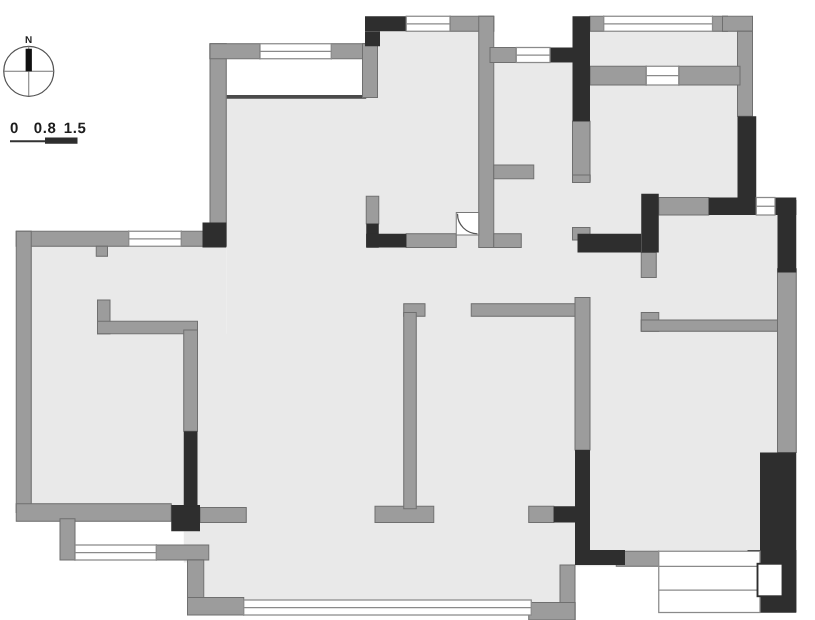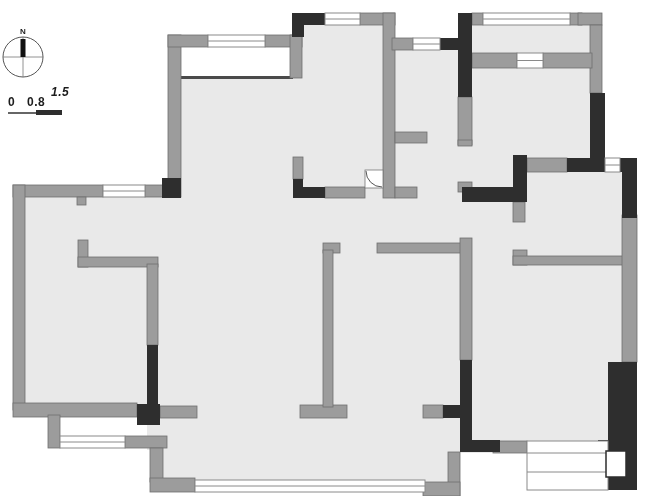--- a/index.html
+++ b/index.html
@@ -155,15 +155,15 @@
       <g>
         <line x1="8" y1="113" x2="36" y2="113" stroke="#333333" stroke-width="1.5"></line>
         <rect x="36" y="110" width="26" height="5" fill="#2e2e2e"></rect>
       </g>
     </svg>
 
   <span class="lbl north-lbl" style="left:20px;top:27px;">N</span>
 
   <span class="lbl scale-lbl" style="left:8px;top:95px;">0</span>
   <span class="lbl scale-lbl" style="left:27px;top:95px;">0.8</span>
-  <span class="lbl scale-lbl" style="left:51px;top:85px;font-style:italic;">1.5</span>
+  <span class="lbl scale-lbl" style="left:51px;top:95px;">1.5</span>
 
 </div>
 
 </body></html>

